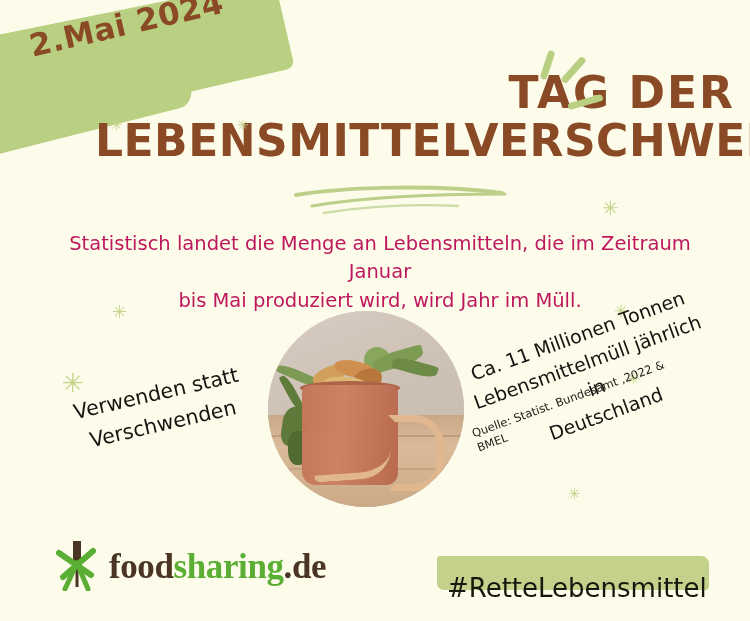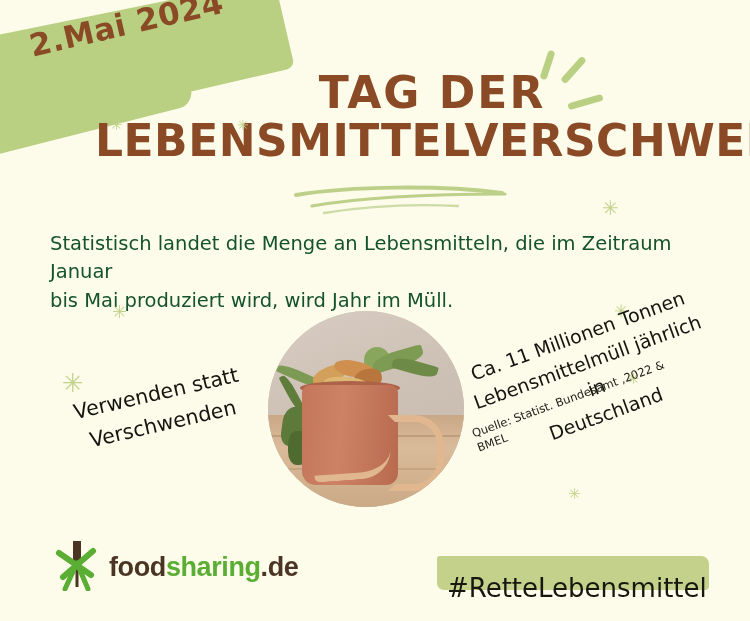--- a/index.html
+++ b/index.html
@@ -63,21 +63,21 @@
     transform: rotate(-13deg);
     transform-origin: left center;
   }
 
   
   .title-block {
     position: absolute;
     left: 95px;
     top: 70px;
     width: 640px;
-    text-align: center;
+    text-align: right;
     pointer-events: none;
   }
   .title-line1 {
     font-family: "DejaVu Sans", sans-serif;
     font-weight: bold;
     font-size: 44px;
     color: #8b4a26;
     letter-spacing: 2px;
     line-height: 1.05;
     margin-left: 34px;
@@ -106,24 +106,25 @@
 
   
   .swoosh { position: absolute; left: 290px; top: 182px; width: 230px; height: 40px; }
 
   
   .body-text {
     position: absolute;
     left: 50px;
     top: 230px;
     width: 660px;
+    text-align: center;
     font-family: "DejaVu Sans", sans-serif;
     font-size: 19.5px;
     line-height: 1.45;
-    color: #14532d;
+    color: #be185d;
   }
   .body-text .l2 { display: block; }
 
   
   .star {
     position: absolute;
     color: #c2d48c;
     font-size: 22px;
     line-height: 1;
     font-family: "DejaVu Sans", sans-serif;
@@ -258,23 +259,23 @@
   .logo {
     position: absolute;
     left: 55px;
     top: 538px;
     height: 58px;
     display: flex;
     align-items: center;
     gap: 10px;
   }
   .logo-word {
-    font-family: Liberation Sans, sans-serif;
+    font-family: Liberation Serif, serif;
     font-weight: bold;
-    font-size: 27px;
+    font-size: 35px;
     letter-spacing: -0.4px;
     white-space: nowrap;
   }
   .w-food { color: #4a3524; }
   .w-sharing { color: #5aae33; }
   .w-de { color: #4a3524; }
 
   
   .hashtag-wrap {
     position: absolute;

